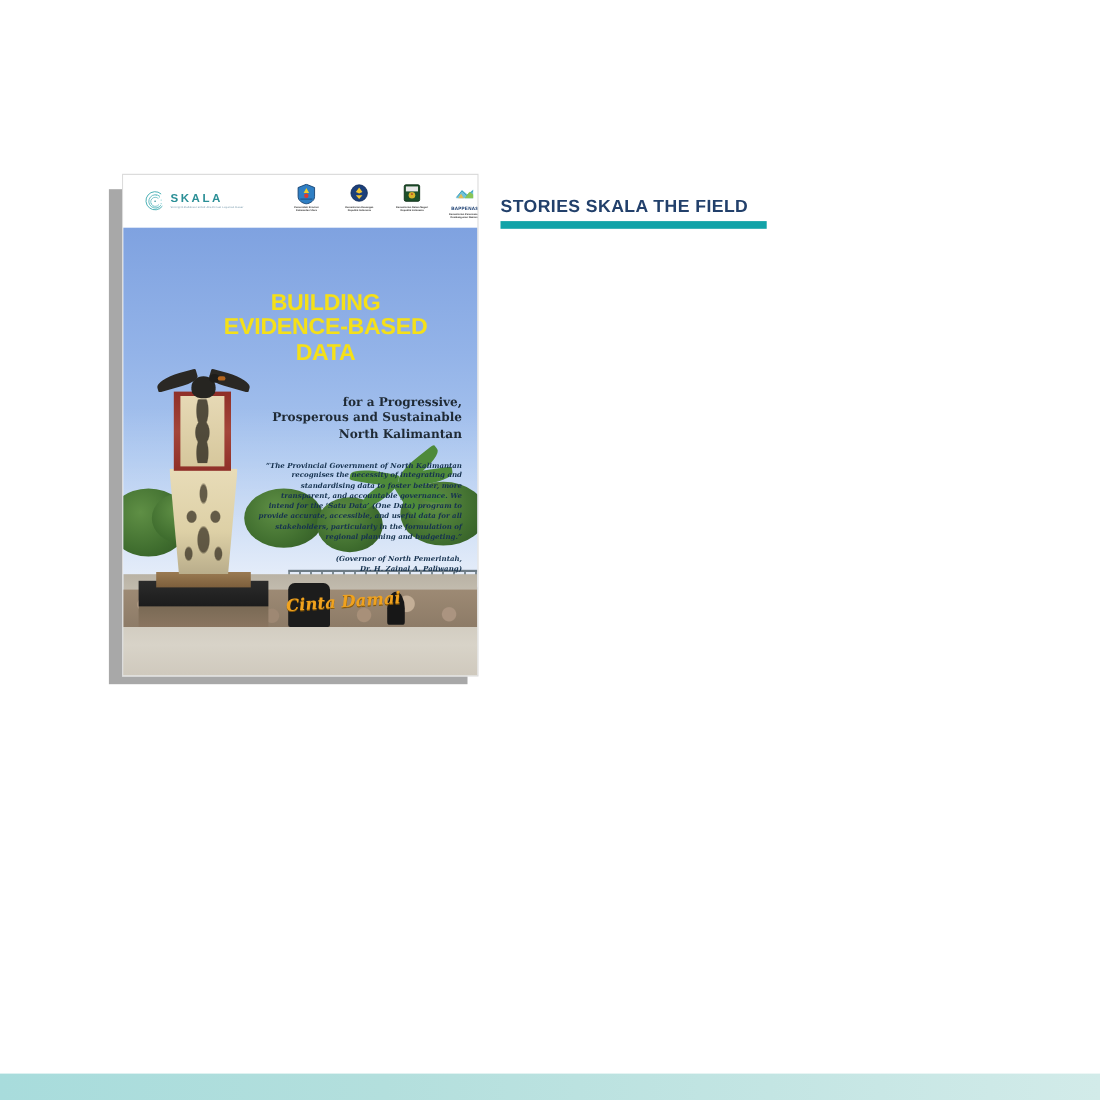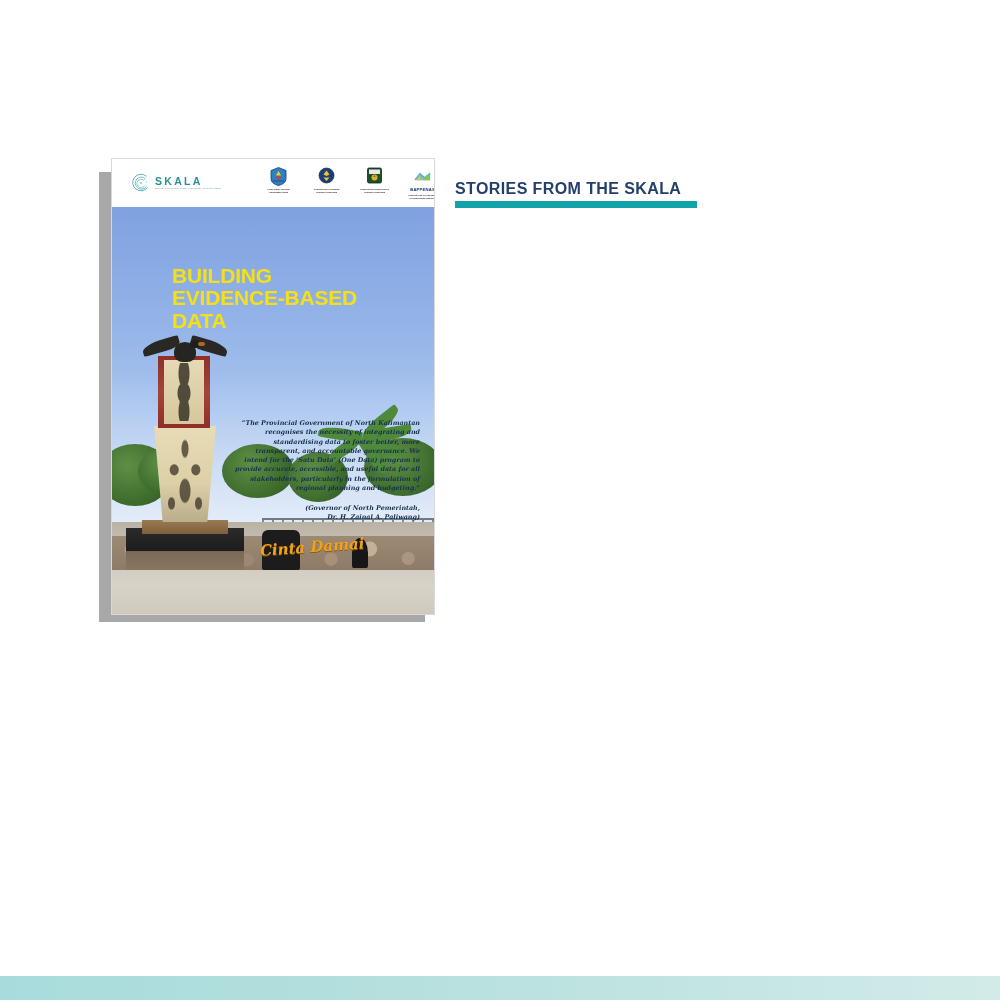--- a/index.html
+++ b/index.html
@@ -248,21 +248,21 @@
     position: absolute; left: 240px; bottom: 46px; width: 16px; height: 30px;
     background: #171717; border-radius: 50% 50% 10% 10%;
   }
 
   
   .cover-title {
     position: absolute;
     right: 14px;
     top: 58px;
     width: 248px;
-    text-align: left;
+    text-align: center;
     font-family: "Liberation Sans", sans-serif;
     font-weight: 700;
     font-size: 21px;
     line-height: 1.07;
     color: #f5e018;
     letter-spacing: -0.2px;
   }
   .cover-subtitle {
     position: absolute;
     right: 14px;
@@ -488,27 +488,30 @@
         <div class="eagle-beak"></div>
 
         <div class="sign-statue"></div>
         <div class="sign-statue2"></div>
         <div class="signage">Cinta
 Damai</div>
 
         <div class="cover-title" style="white-space:pre-line;">BUILDING
 EVIDENCE-BASED
 DATA</div>
+        <div class="cover-subtitle" style="white-space:pre-line;">for a Progressive,
+Prosperous and Sustainable
+North Kalimantan</div>
         <div class="cover-quote">“The Provincial Government of North Kalimantan recognises the necessity of integrating and standardising data to foster better, more transparent, and accountable governance. We intend for the ‘Satu Data’ (One Data) program to provide accurate, accessible, and useful data for all stakeholders, particularly in the formulation of regional planning and budgeting.”</div>
         <div class="cover-quote-attr" style="white-space:pre-line;">(Governor of North Pemerintah,
 Dr. H. Zainal A. Paliwang)</div>
       </div>
     </div>
   </div>
 
-  <div class="eyebrow">STORIES FROM THE SKALA</div>
+  <div class="eyebrow">STORIES SKALA THE FIELD</div>
   <div class="eyebrow-rule"></div>
 
 
 
 
   <div class="bottom-band"></div>
 </div>
 
 </body></html>

